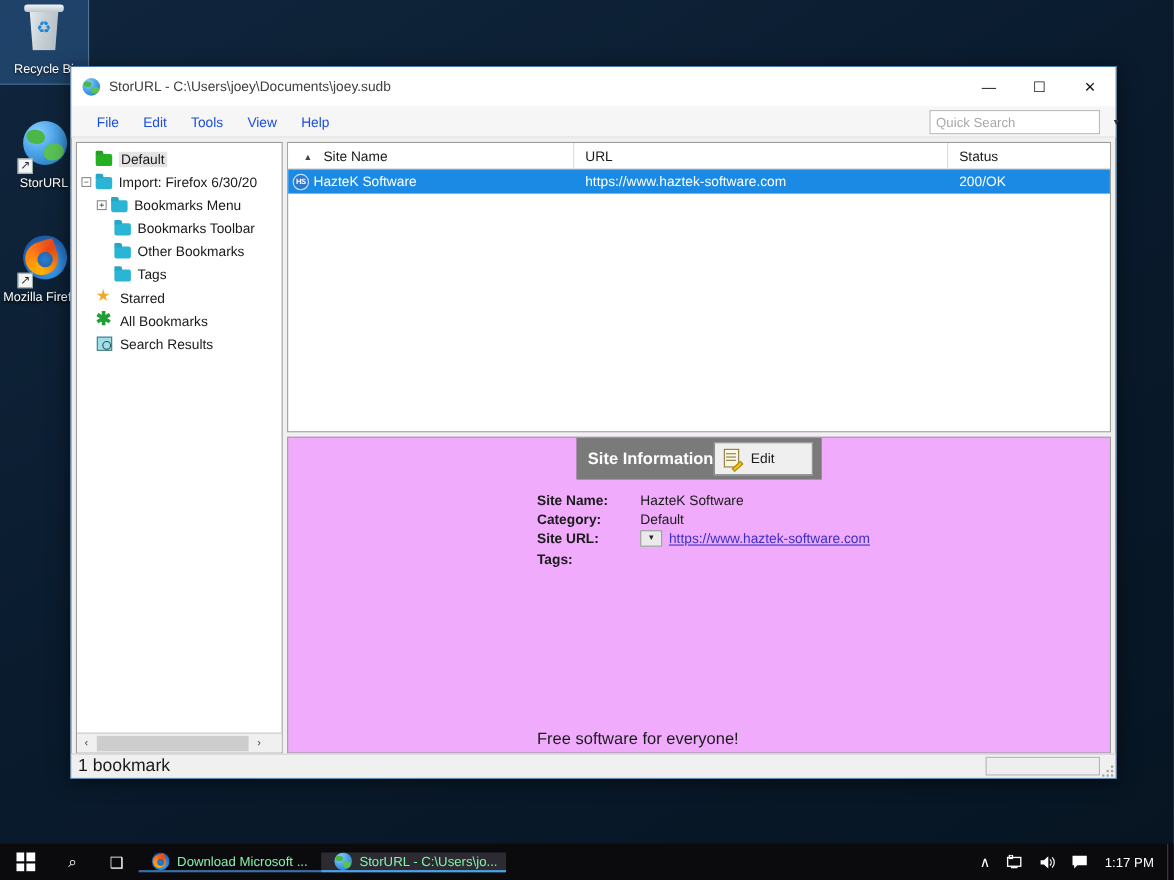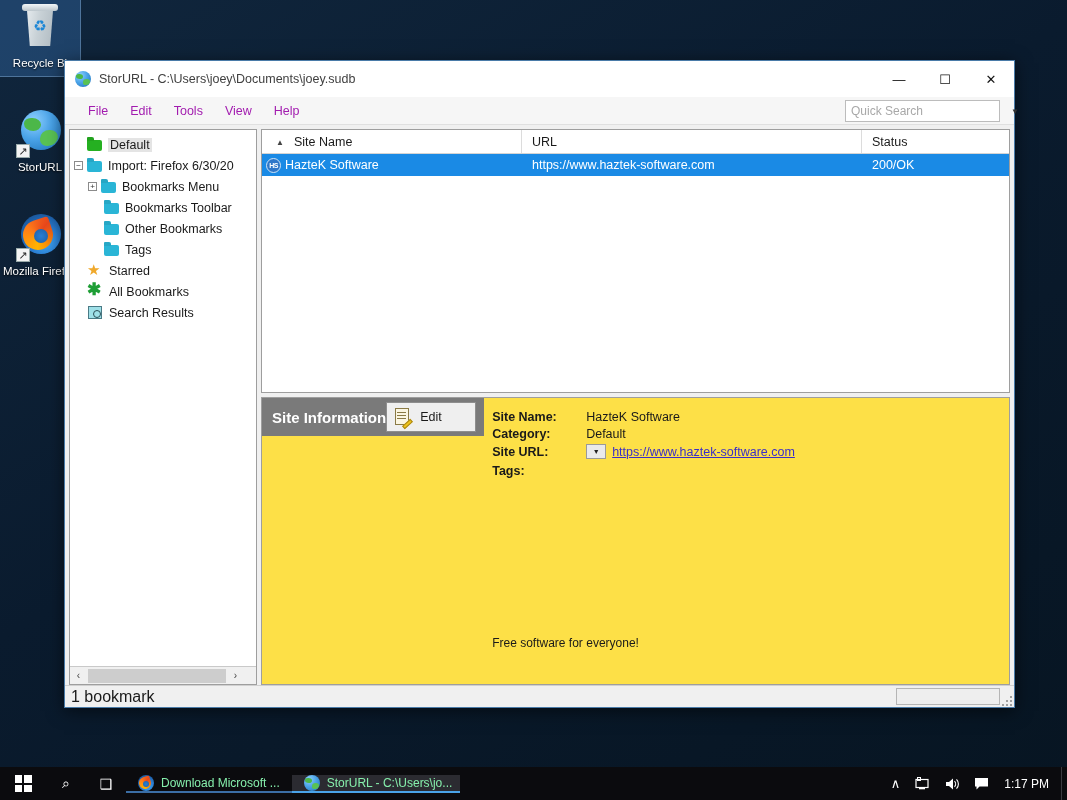--- a/index.html
+++ b/index.html
@@ -107,21 +107,21 @@
     width: 46px; height: 30px; display: flex; align-items: center; justify-content: center;
     font-size: 13px; color: #111; cursor: pointer; flex: none;
   }
 
   #menubar {
     height: 28px; background: #f6f6f6;
     display: flex; align-items: center; padding-left: 12px;
     border-bottom: 1px solid #e0e0e0; flex: none; position: relative;
   }
   .menu-item {
-    font-size: 12.5px; color: #a21caf; padding: 4px 11px; cursor: pointer;
+    font-size: 12.5px; color: #1d4ed8; padding: 4px 11px; cursor: pointer;
   }
   #quick-search {
     position: absolute; right: 14px; top: 3px;
     width: 155px; height: 22px; background: #fff;
     border: 1px solid #bcbcbc; display: flex; align-items: center;
   }
   #quick-search input {
     border: 0; outline: 0; flex: 1; font-size: 12px;
     font-family: "Liberation Sans", sans-serif;
     color: #333; padding: 0 5px; background: transparent;
@@ -192,21 +192,21 @@
   .lr-cell.c-name { width: 260px; padding-left: 4px; }
   .lr-cell.c-url { width: 340px; }
   .lr-cell.c-status { flex: 1; }
   .favicon {
     width: 15px; height: 15px; border-radius: 50%; flex: none; margin-right: 4px;
     background: #2f77c9; border: 1px solid #cfe4f7;
     color: #fff; font-size: 7px; font-weight: bold; line-height: 14px; text-align: center;
     letter-spacing: -.5px;
   }
 
-  #info-panel { flex: 1; border: 1px solid #9e9e9e; background: #fde047; display: flex; flex-direction: row; min-height: 0; }
+  #info-panel { flex: 1; border: 1px solid #9e9e9e; background: #f0abfc; display: flex; flex-direction: column; min-height: 0; align-items: center; }
   #info-head {
     height: 38px; background: #7a7a7a; display: flex; align-items: center;
     padding: 0 8px 0 10px; flex: none;
   }
   #info-title { font-size: 15px; font-weight: bold; color: #fff; flex: 1; }
   #edit-button {
     background: #efefef; border: 1px solid #8e8e8e; height: 30px; width: 90px;
     display: flex; align-items: center; gap: 8px; padding: 0 8px; cursor: pointer;
   }
   .edit-icon { width: 17px; height: 18px; position: relative; flex: none; }
@@ -222,21 +222,21 @@
   .inf-row { display: flex; align-items: flex-start; margin-bottom: 3px; }
   .inf-key { width: 94px; font-size: 12.5px; font-weight: bold; color: #1a1a1a; flex: none; }
   .inf-val { font-size: 12.5px; color: #1a1a1a; }
   #url-dd {
     width: 20px; height: 15px; background: #eaeaea; border: 1px solid #9a9a9a;
     font-size: 7px; line-height: 13px; text-align: center; color: #222;
     margin-right: 6px; cursor: pointer; flex: none;
   }
   .url-link { font-size: 12.5px; color: #3b2fc7; text-decoration: underline; cursor: pointer; }
   #description-text {
-    position: absolute; left: 8px; bottom: 34px; font-size: 12px; color: #1a1a1a;
+    position: absolute; left: 8px; bottom: 4px; font-size: 15px; color: #1a1a1a;
   }
 
   #statusbar {
     height: 22px; background: #f0f0f0; border-top: 1px solid #d0d0d0;
     display: flex; align-items: center; padding: 0 4px 0 4px; flex: none; position: relative;
   }
   #status-text { font-size: 16px; color: #1a1a1a; flex: 1; padding-left: 2px; }
   #status-progress { width: 104px; height: 17px; background: #eee; border: 1px solid #b5b5b5; margin-right: 10px; }
   #grip { position: absolute; right: 2px; bottom: 1px; width: 11px; height: 11px; }
   #grip i { position: absolute; width: 2px; height: 2px; background: #a0a0a0; }

